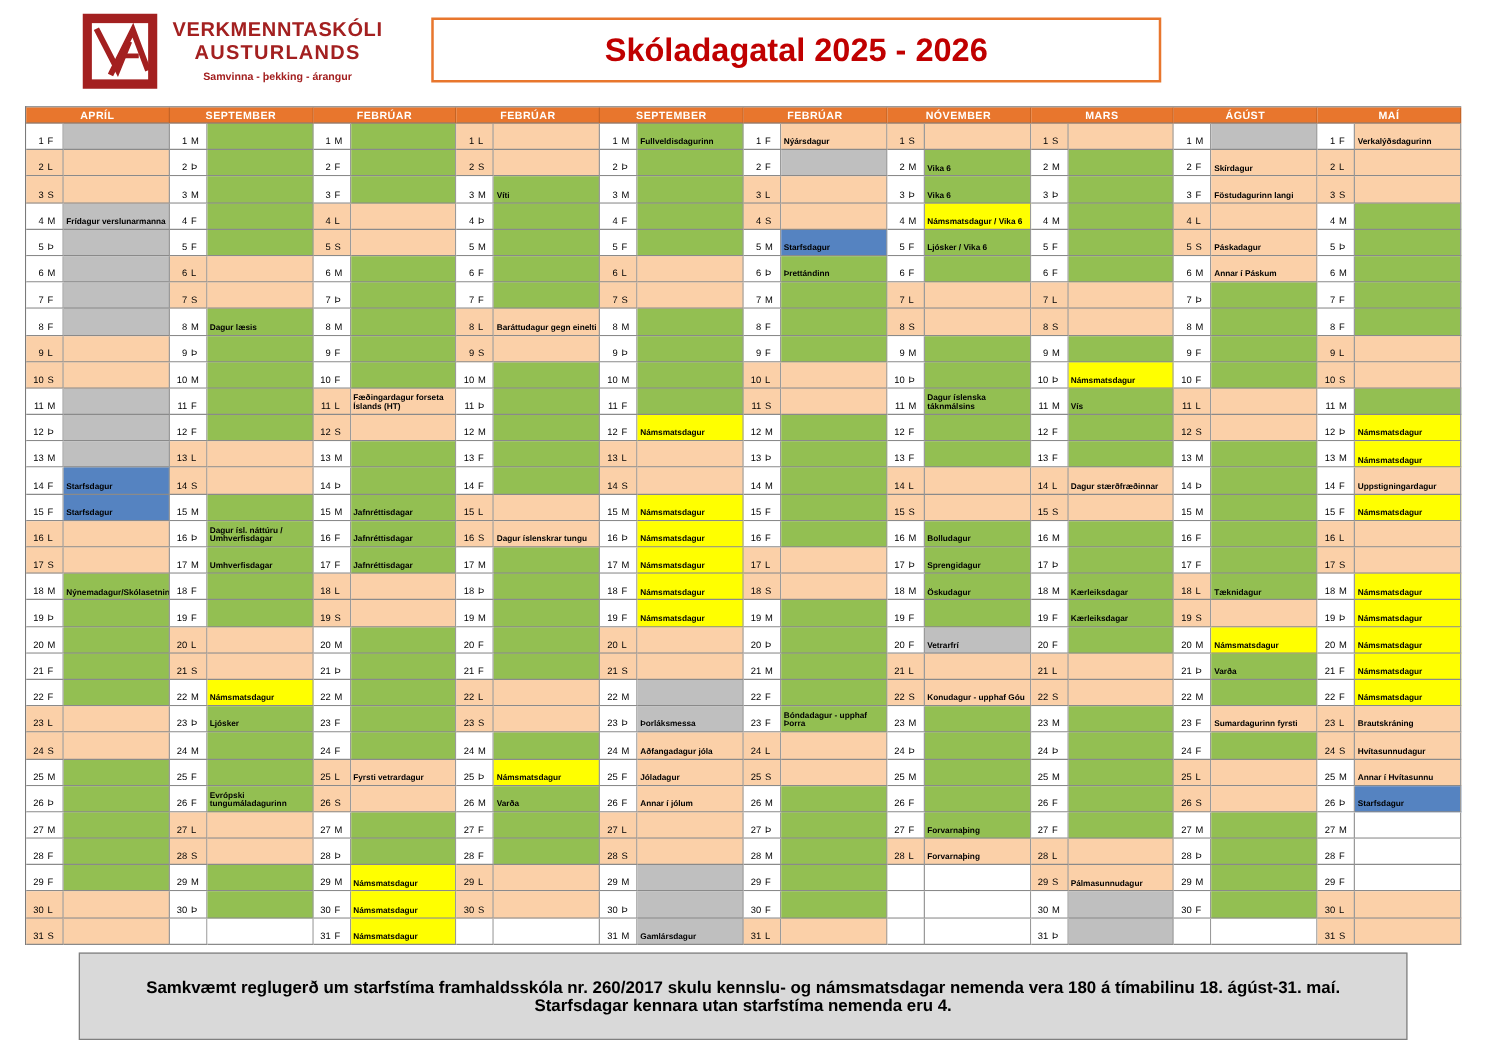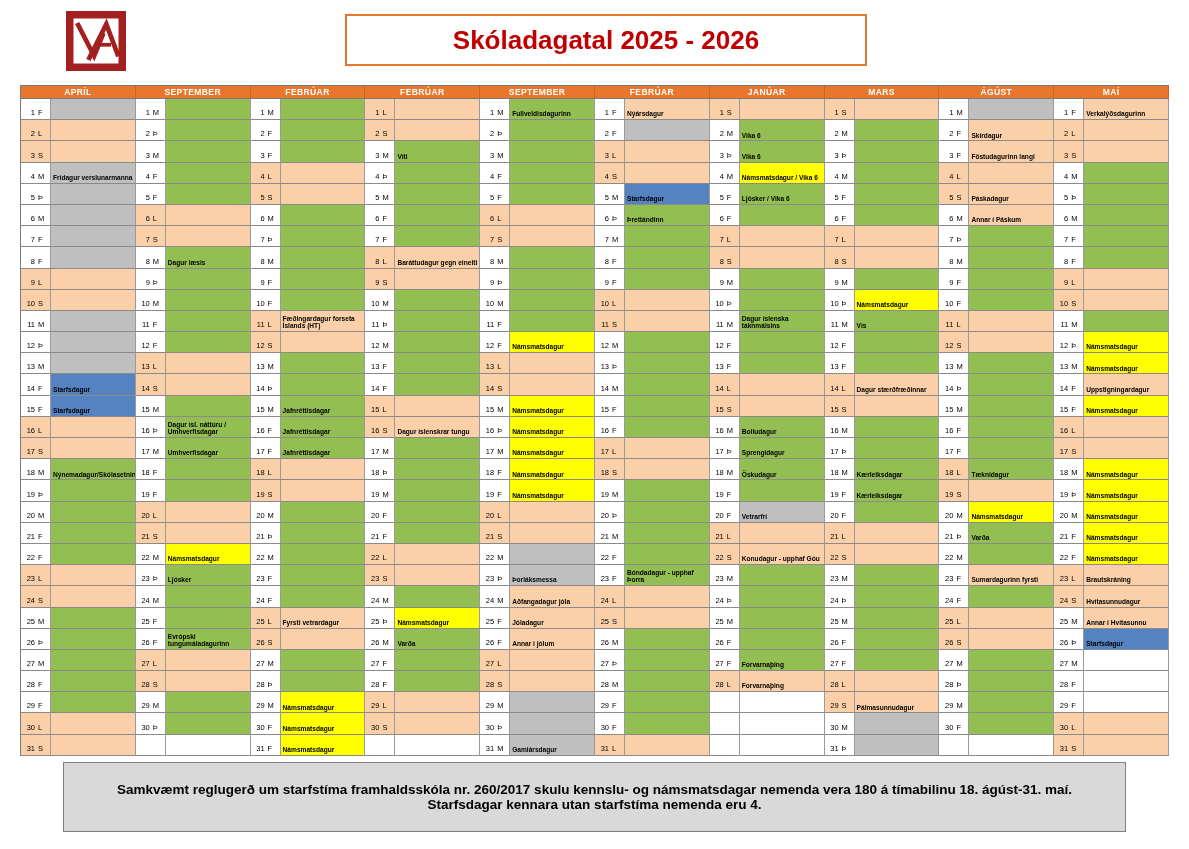--- a/index.html
+++ b/index.html
@@ -11,21 +11,21 @@
 
   
   .logo-block { position:absolute; left:66px; top:10px; display:flex; align-items:flex-start; }
   .logo-mark { width:60px; height:62px; }
   .logo-text { margin-left:12px; padding-top:6px; text-align:center; }
   .school-line1 { font-size:16px; font-weight:bold; letter-spacing:0.5px; }
   .school-line2 { font-size:16px; font-weight:bold; letter-spacing:1px; }
   .school-slogan { font-size:8.5px; font-weight:bold; margin-top:4px; }
 
   .title-box {
-    position:absolute; left:345px; top:14px; width:522px; height:52px;
+    position:absolute; left:345px; top:14px; width:584px; height:52px;
     background:#fff; border:2px solid #e8762d;
     display:flex; align-items:center; justify-content:center;
     font-size:26px; font-weight:bold;
   }
 
   
   .calendar {
     position:absolute; left:20px; top:85px; width:1149px;
     display:grid; grid-template-columns:repeat(10, 1fr);
     border-left:1px solid #7a7a7a; border-top:1px solid #7a7a7a;
@@ -63,20 +63,25 @@
 </head>
 <body>
 
 <div class="logo-block">
   <svg class="logo-mark" viewBox="0 0 64 64">
     <rect x="4" y="4" width="56" height="56" fill="none" stroke="#a32020" stroke-width="8"></rect>
     <path d="M13 15 L30 48 L39 26" fill="none" stroke="#a32020" stroke-width="5" stroke-linecap="square"></path>
     <path d="M25 50 L43 14 L55 46" fill="none" stroke="#a32020" stroke-width="5" stroke-linecap="square"></path>
     <path d="M33 36 L48 36" fill="none" stroke="#a32020" stroke-width="4"></path>
   </svg>
+  <div class="logo-text">
+    <div class="school-line1" style="color: rgb(163, 32, 32);">VERKMENNTASKÓLI</div>
+    <div class="school-line2" style="color: rgb(163, 32, 32);">AUSTURLANDS</div>
+    <div class="school-slogan" style="color: rgb(163, 32, 32);">Samvinna - þekking - árangur</div>
+  </div>
 </div>
 
 <div class="title-box" style="border-color: rgb(232, 118, 45);">
   <span style="color: rgb(192, 0, 0);">Skóladagatal 2025 - 2026</span>
 </div>
 
 <div class="calendar">
     <div class="month">
       <div class="month-header" style="background: rgb(232, 118, 45);">APRÍL</div>
       <div class="day-row">
@@ -1463,21 +1468,21 @@
       </div>
       <div class="day-row">
         <div class="num-cell" style="background: rgb(251, 208, 168);">
           <span class="num">31</span>
           <span class="wd">L</span>
         </div>
         <div class="event-cell" style="background: rgb(251, 208, 168);"></div>
       </div>
     </div>
     <div class="month">
-      <div class="month-header" style="background: rgb(232, 118, 45);">JANÚAR</div>
+      <div class="month-header" style="background: rgb(232, 118, 45);">NÓVEMBER</div>
       <div class="day-row">
         <div class="num-cell" style="background: rgb(251, 208, 168);">
           <span class="num">1</span>
           <span class="wd">S</span>
         </div>
         <div class="event-cell" style="background: rgb(251, 208, 168);"></div>
       </div>
       <div class="day-row">
         <div class="num-cell" style="background: rgb(255, 255, 255);">
           <span class="num">2</span>

